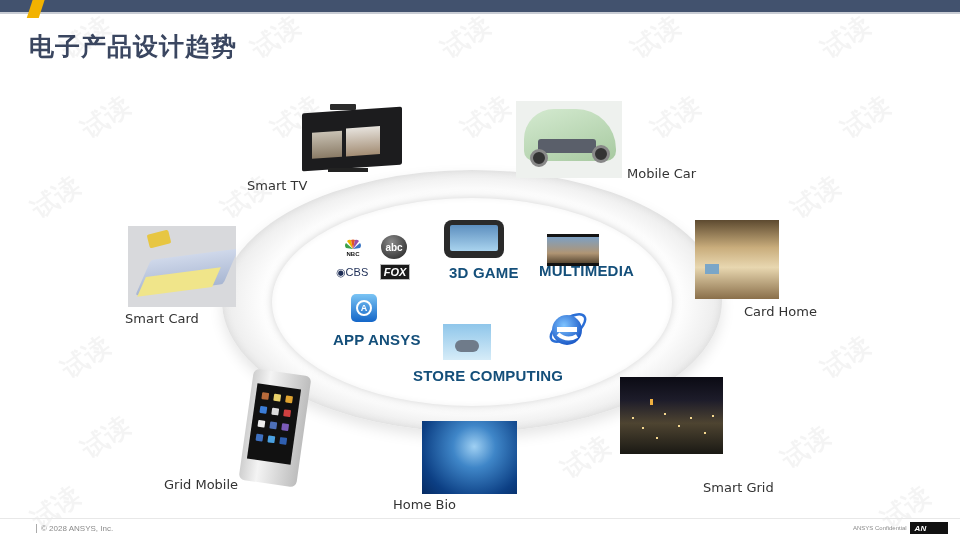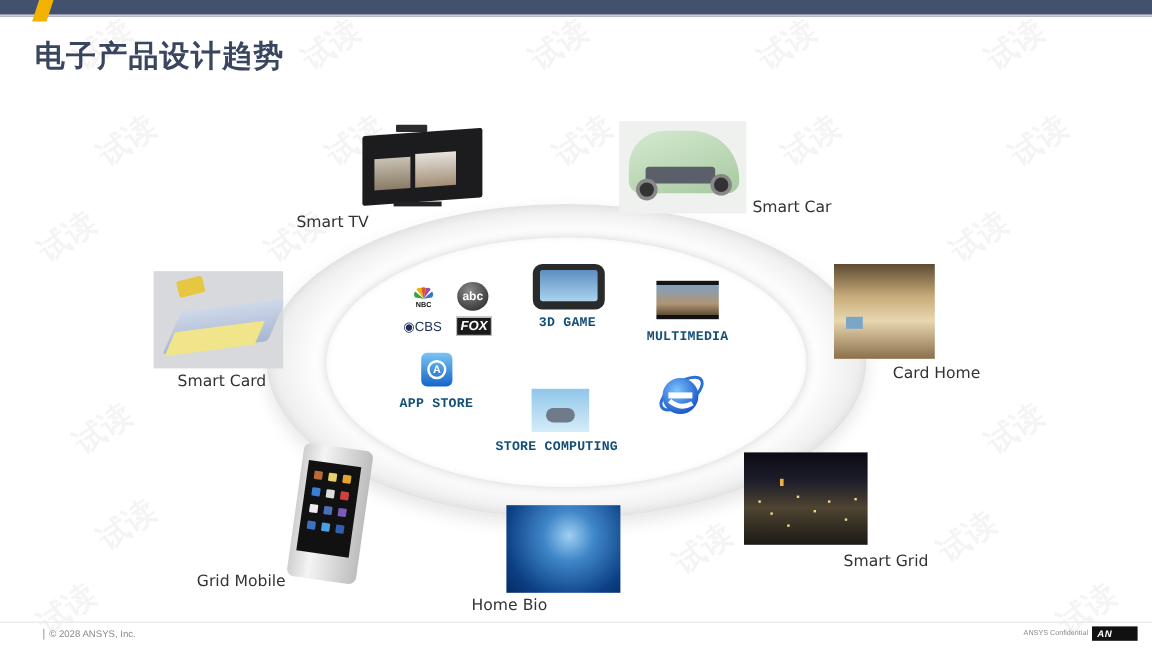--- a/index.html
+++ b/index.html
@@ -15,21 +15,21 @@
   .wm { position: absolute; font-size: 26px; color: rgba(0,0,0,0.045); transform: rotate(-35deg); font-weight: bold; pointer-events: none; white-space: nowrap; }
 
   
   .ring-outer { position: absolute; left: 222px; top: 170px; width: 500px; height: 262px; border-radius: 50%;
     background: radial-gradient(ellipse at center, #ffffff 58%, #e6e6e6 74%, #f8f8f8 84%, #dcdcdc 100%);
     box-shadow: 0 6px 14px rgba(0,0,0,0.10), inset 0 0 10px rgba(0,0,0,0.08); }
   .ring-inner { position: absolute; left: 272px; top: 198px; width: 400px; height: 208px; border-radius: 50%;
     background: #fff; box-shadow: 0 0 10px rgba(0,0,0,0.18), inset 0 0 6px rgba(0,0,0,0.05); }
 
   .label { position: absolute; font-size: 13px; color: #333; font-family: "DejaVu Sans", sans-serif; white-space: nowrap; }
-  .center-label { position: absolute; font-size: 11px; font-weight: bold; color: #144f7a; font-family: Liberation Mono, monospace; white-space: nowrap; letter-spacing: 0.2px; }
+  .center-label { position: absolute; font-size: 15px; font-weight: bold; color: #144f7a; font-family: Liberation Sans, sans-serif; white-space: nowrap; letter-spacing: 0.2px; }
 
   .pic { position: absolute; overflow: hidden; }
 
   
   .tv { left: 298px; top: 102px; width: 106px; height: 74px; }
   .tv .frame { position: absolute; left: 4px; top: 8px; width: 100px; height: 58px; background: #1c1c1e; transform: skewY(-4deg); border-radius: 2px; }
   .tv .cam { position: absolute; left: 32px; top: 2px; width: 26px; height: 6px; background: #2b2b2b; border-radius: 1px; }
   .tv .win1 { position: absolute; left: 10px; top: 20px; width: 30px; height: 26px; background: linear-gradient(#c8c1b3,#8a7b66); }
   .tv .win2 { position: absolute; left: 44px; top: 18px; width: 34px; height: 28px; background: linear-gradient(#e6e2dc,#a38d74); }
   .tv .stand { position: absolute; left: 30px; top: 66px; width: 40px; height: 4px; background: #222; }
@@ -131,28 +131,28 @@
   <div class="stand"></div>
 </div>
 <div class="label" style="left:247px;top:178px">Smart TV</div>
 
 <div class="pic car">
   <div class="body"></div>
   <div class="chassis"></div>
   <div class="wheel" style="left:14px;top:48px"></div>
   <div class="wheel" style="left:76px;top:44px"></div>
 </div>
-<div class="label" style="left:627px;top:166px">Smart Car</div>
+<div class="label" style="left:627px;top:166px">Mobile Car</div>
 
 <div class="pic card">
   <div class="c1"></div>
   <div class="c2"></div>
   <div class="chip"></div>
 </div>
-<div class="label" style="left:148px;top:311px">Smart Card</div>
+<div class="label" style="left:125px;top:311px">Smart Card</div>
 
 <div class="pic home">
   <div class="tvbox"></div>
 </div>
 <div class="label" style="left:744px;top:304px">Card Home</div>
 
 <div class="pic mobile">
   <div class="ph"></div>
   <div class="scr">
     <div class="app" style="left:6px;top:8px;background:#b86a3a"></div>
@@ -178,46 +178,46 @@
   <div class="dot" style="left:30px;top:22px;width:3px;height:6px;background:#f0b040"></div>
   <div class="dot" style="left:12px;top:40px"></div>
   <div class="dot" style="left:22px;top:50px"></div>
   <div class="dot" style="left:44px;top:36px"></div>
   <div class="dot" style="left:58px;top:48px"></div>
   <div class="dot" style="left:70px;top:40px"></div>
   <div class="dot" style="left:84px;top:55px"></div>
   <div class="dot" style="left:36px;top:60px"></div>
   <div class="dot" style="left:92px;top:38px"></div>
 </div>
-<div class="label" style="left:703px;top:461px">Smart Grid</div>
+<div class="label" style="left:703px;top:480px">Smart Grid</div>
 
 <svg class="nbc" viewBox="0 0 20 20">
   <path d="M10 12 L4 4 A4 4 0 0 1 8 3 Z" fill="#f0b400"></path>
   <path d="M10 12 L8 3 A4 4 0 0 1 12 3 Z" fill="#e0542a"></path>
   <path d="M10 12 L12 3 A4 4 0 0 1 16 4 Z" fill="#9a4fa8"></path>
   <path d="M10 12 L3 6 A4 4 0 0 0 3 11 Z" fill="#3aa14a"></path>
   <path d="M10 12 L17 6 A4 4 0 0 1 17 11 Z" fill="#3a75c4"></path>
   <text x="10" y="19" font-size="6" font-weight="bold" text-anchor="middle" fill="#111" font-family="Liberation Sans, sans-serif">NBC</text>
 </svg>
 <div class="abc">abc</div>
 <div class="cbs">◉<span>CBS</span></div>
 <div class="fox">FOX</div>
 
 <div class="game">
     <div class="s"></div>
   </div>
 <div class="center-label" style="left:449px;top:264px">3D GAME</div>
 
 <div class="mm"></div>
-<div class="center-label" style="left:539px;top:275px">MULTIMEDIA</div>
+<div class="center-label" style="left:539px;top:262px">MULTIMEDIA</div>
 
 <div class="appstore">
     <div class="ring">A</div>
   </div>
-<div class="center-label" style="left:333px;top:331px">APP STORE</div>
+<div class="center-label" style="left:333px;top:331px">APP ANSYS</div>
 
 <div class="cloud">
     <div class="c"></div>
   </div>
 <div class="center-label" style="left:413px;top:367px">STORE COMPUTING</div>
 
 <svg class="ie" viewBox="0 0 42 44">
   <defs>
       <radialGradient id="ieg" cx="40%" cy="35%" r="70%">
         <stop offset="0" stop-color="#7fc4ff"></stop>

